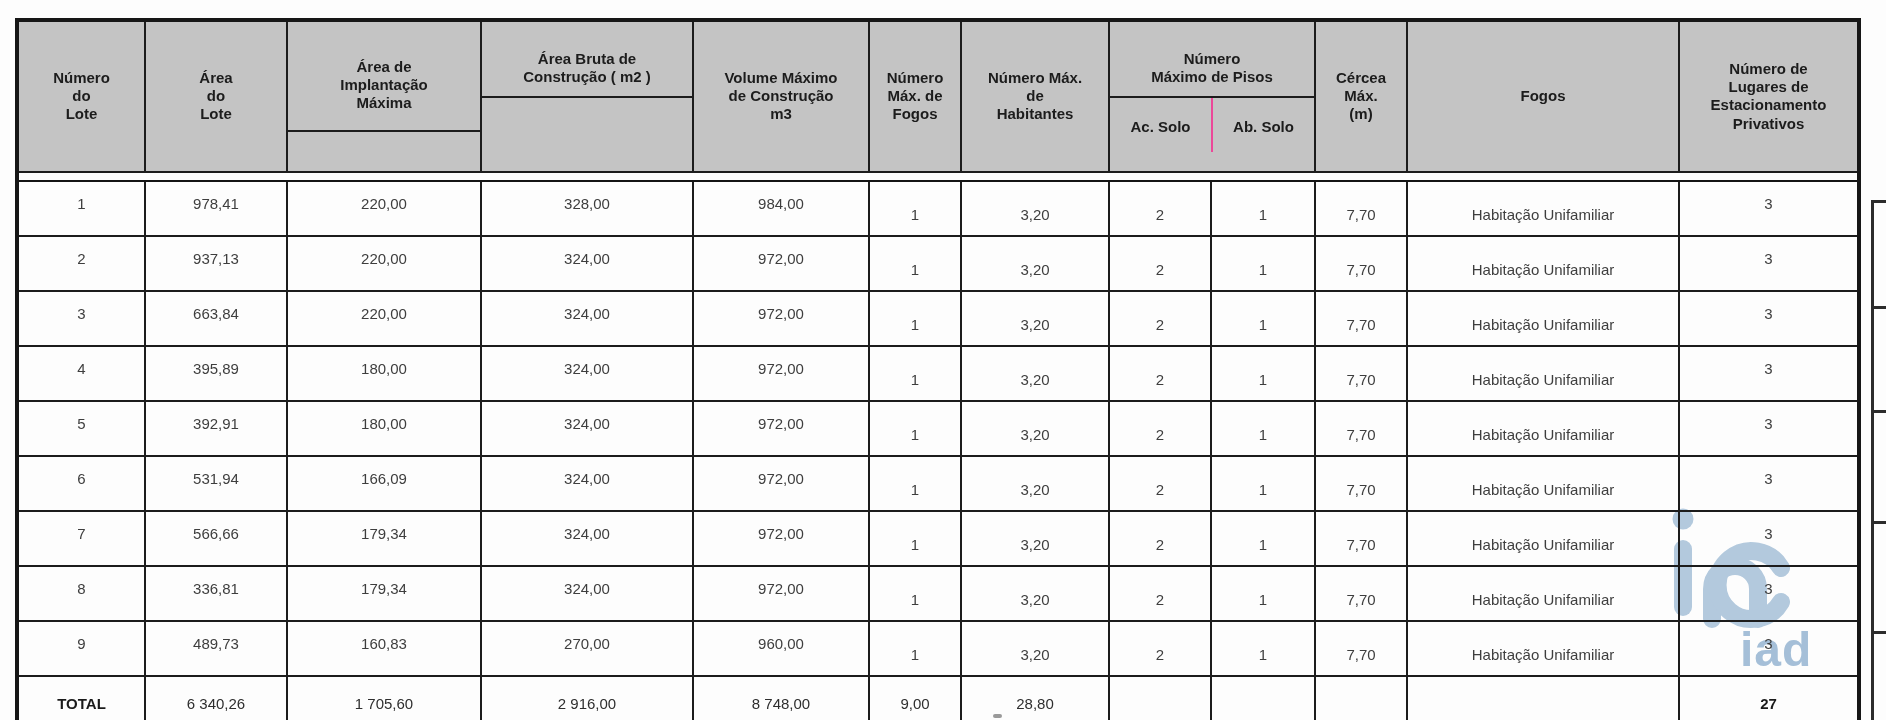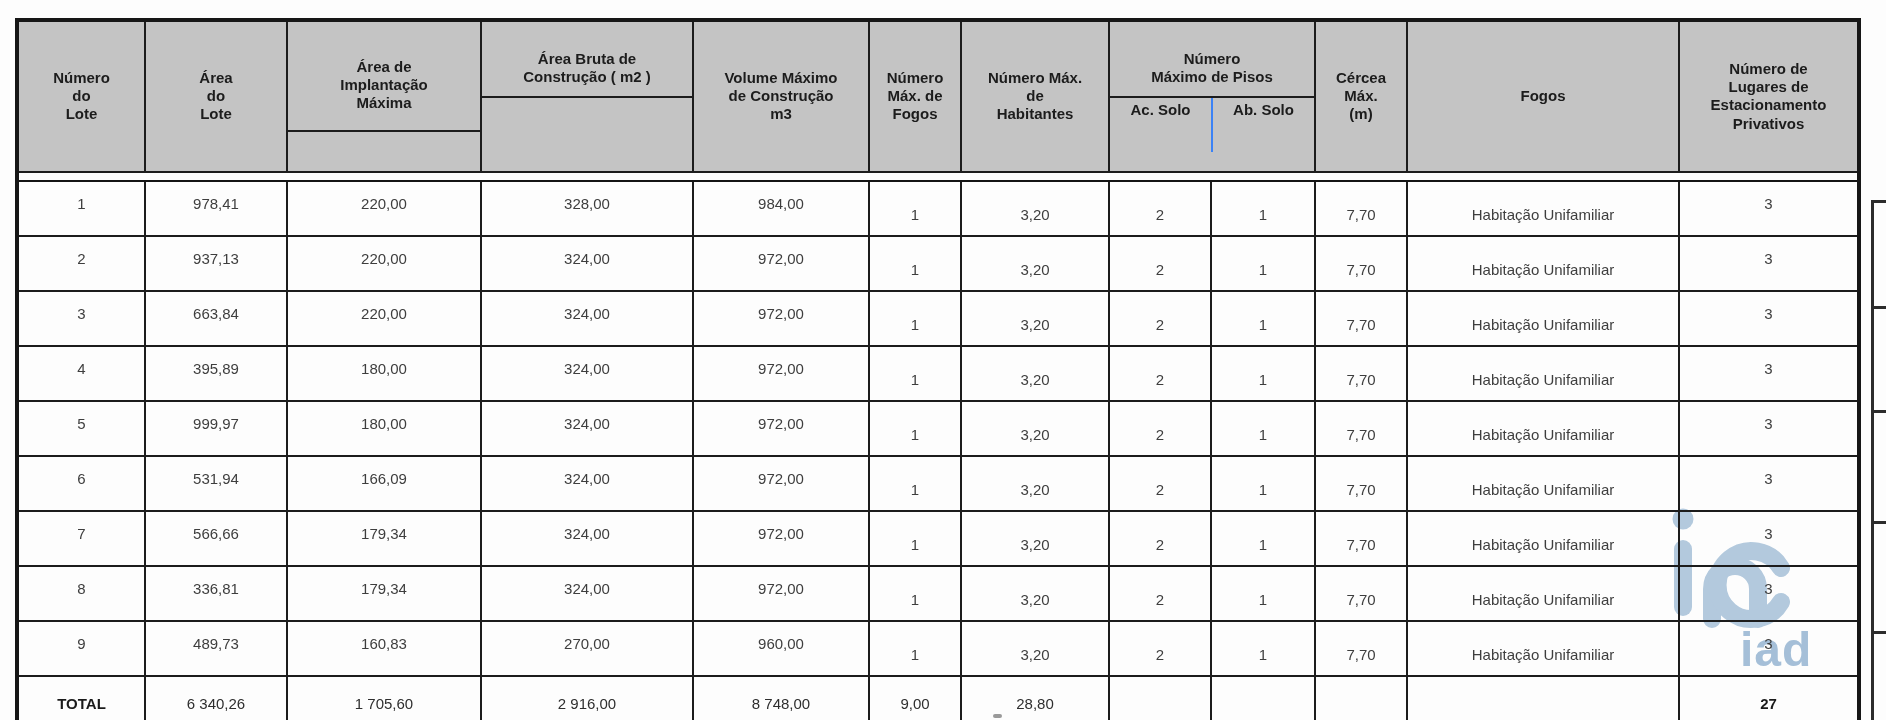--- a/index.html
+++ b/index.html
@@ -35,22 +35,22 @@
     padding:2px;
   }
   thead th.has-sub{padding:0;vertical-align:top;text-align:center;}
   .stack{display:flex;flex-direction:column;height:112px;}
   .stack .lbl{display:flex;align-items:center;justify-content:center;
     border-bottom:2px solid #1c1c1c;white-space:pre-line;}
   .stack .lbl.h92{flex:0 0 90px;}
   .stack .lbl.h58{flex:0 0 56px;}
   .stack .rest{flex:1 1 auto;}
   .pisos-bottom{flex:1 1 auto;display:flex;}
-  .pisos-bottom .half{flex:1 1 50%;display:flex;align-items:flex-start;justify-content:center;padding-top:3px;}
-  .pisos-bottom .half.ab{border-left:2px solid #3b82f6;}
+  .pisos-bottom .half{flex:1 1 50%;display:flex;align-items:flex-start;justify-content:center;padding-top:20px;}
+  .pisos-bottom .half.ab{border-left:2px solid #ec4899;}
   tr.gap td{
     border-left:none;border-right:none;
     border-bottom:2px solid #141414;
     background:#fdfdfd;height:7px;padding:0;
   }
   tbody td{
     background:transparent;
     color:#3e3e3e;font-size:15px;
     vertical-align:middle;
     padding:0 3px;
@@ -205,21 +205,21 @@
           <td class="shift">1</td>
           <td class="shift">3,20</td>
           <td class="shift">2</td>
           <td class="shift">1</td>
           <td class="shift">7,70</td>
           <td class="shift">Habitação Unifamiliar</td>
           <td class="up">3</td>
         </tr>
         <tr class="data">
           <td class="up">5</td>
-          <td class="up">999,97</td>
+          <td class="up">392,91</td>
           <td class="up">180,00</td>
           <td class="up">324,00</td>
           <td class="up">972,00</td>
           <td class="shift">1</td>
           <td class="shift">3,20</td>
           <td class="shift">2</td>
           <td class="shift">1</td>
           <td class="shift">7,70</td>
           <td class="shift">Habitação Unifamiliar</td>
           <td class="up">3</td>

